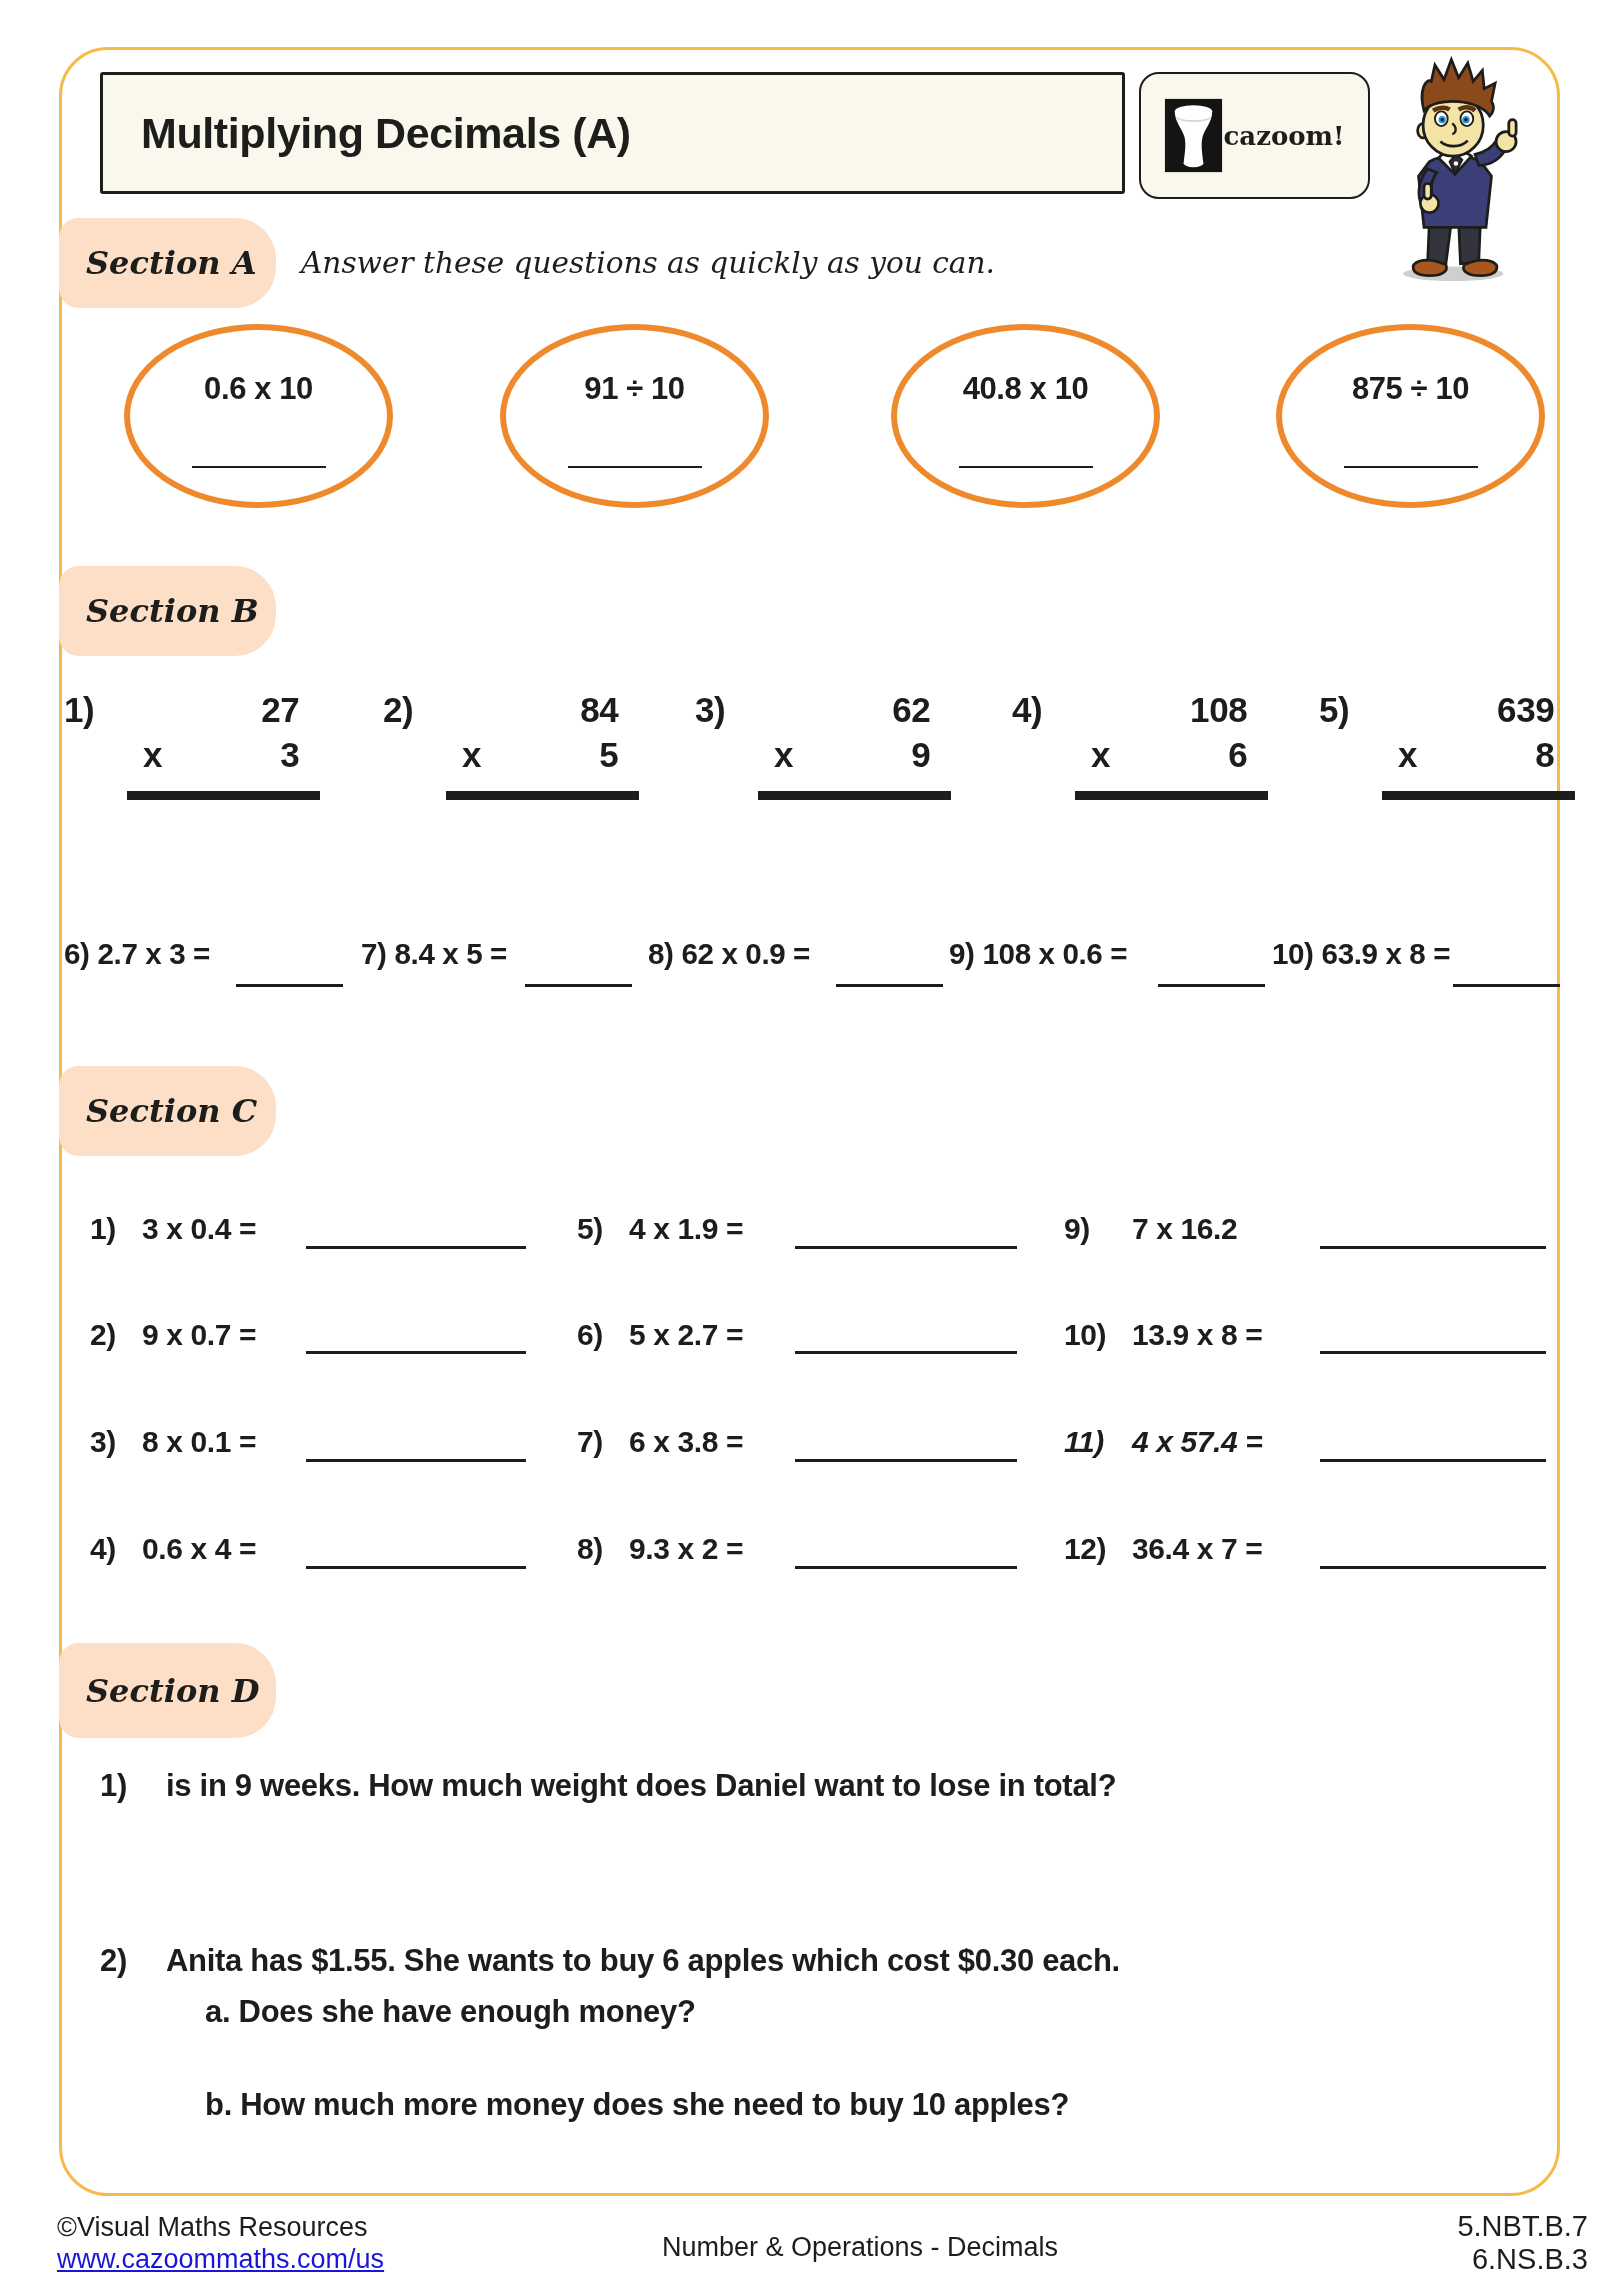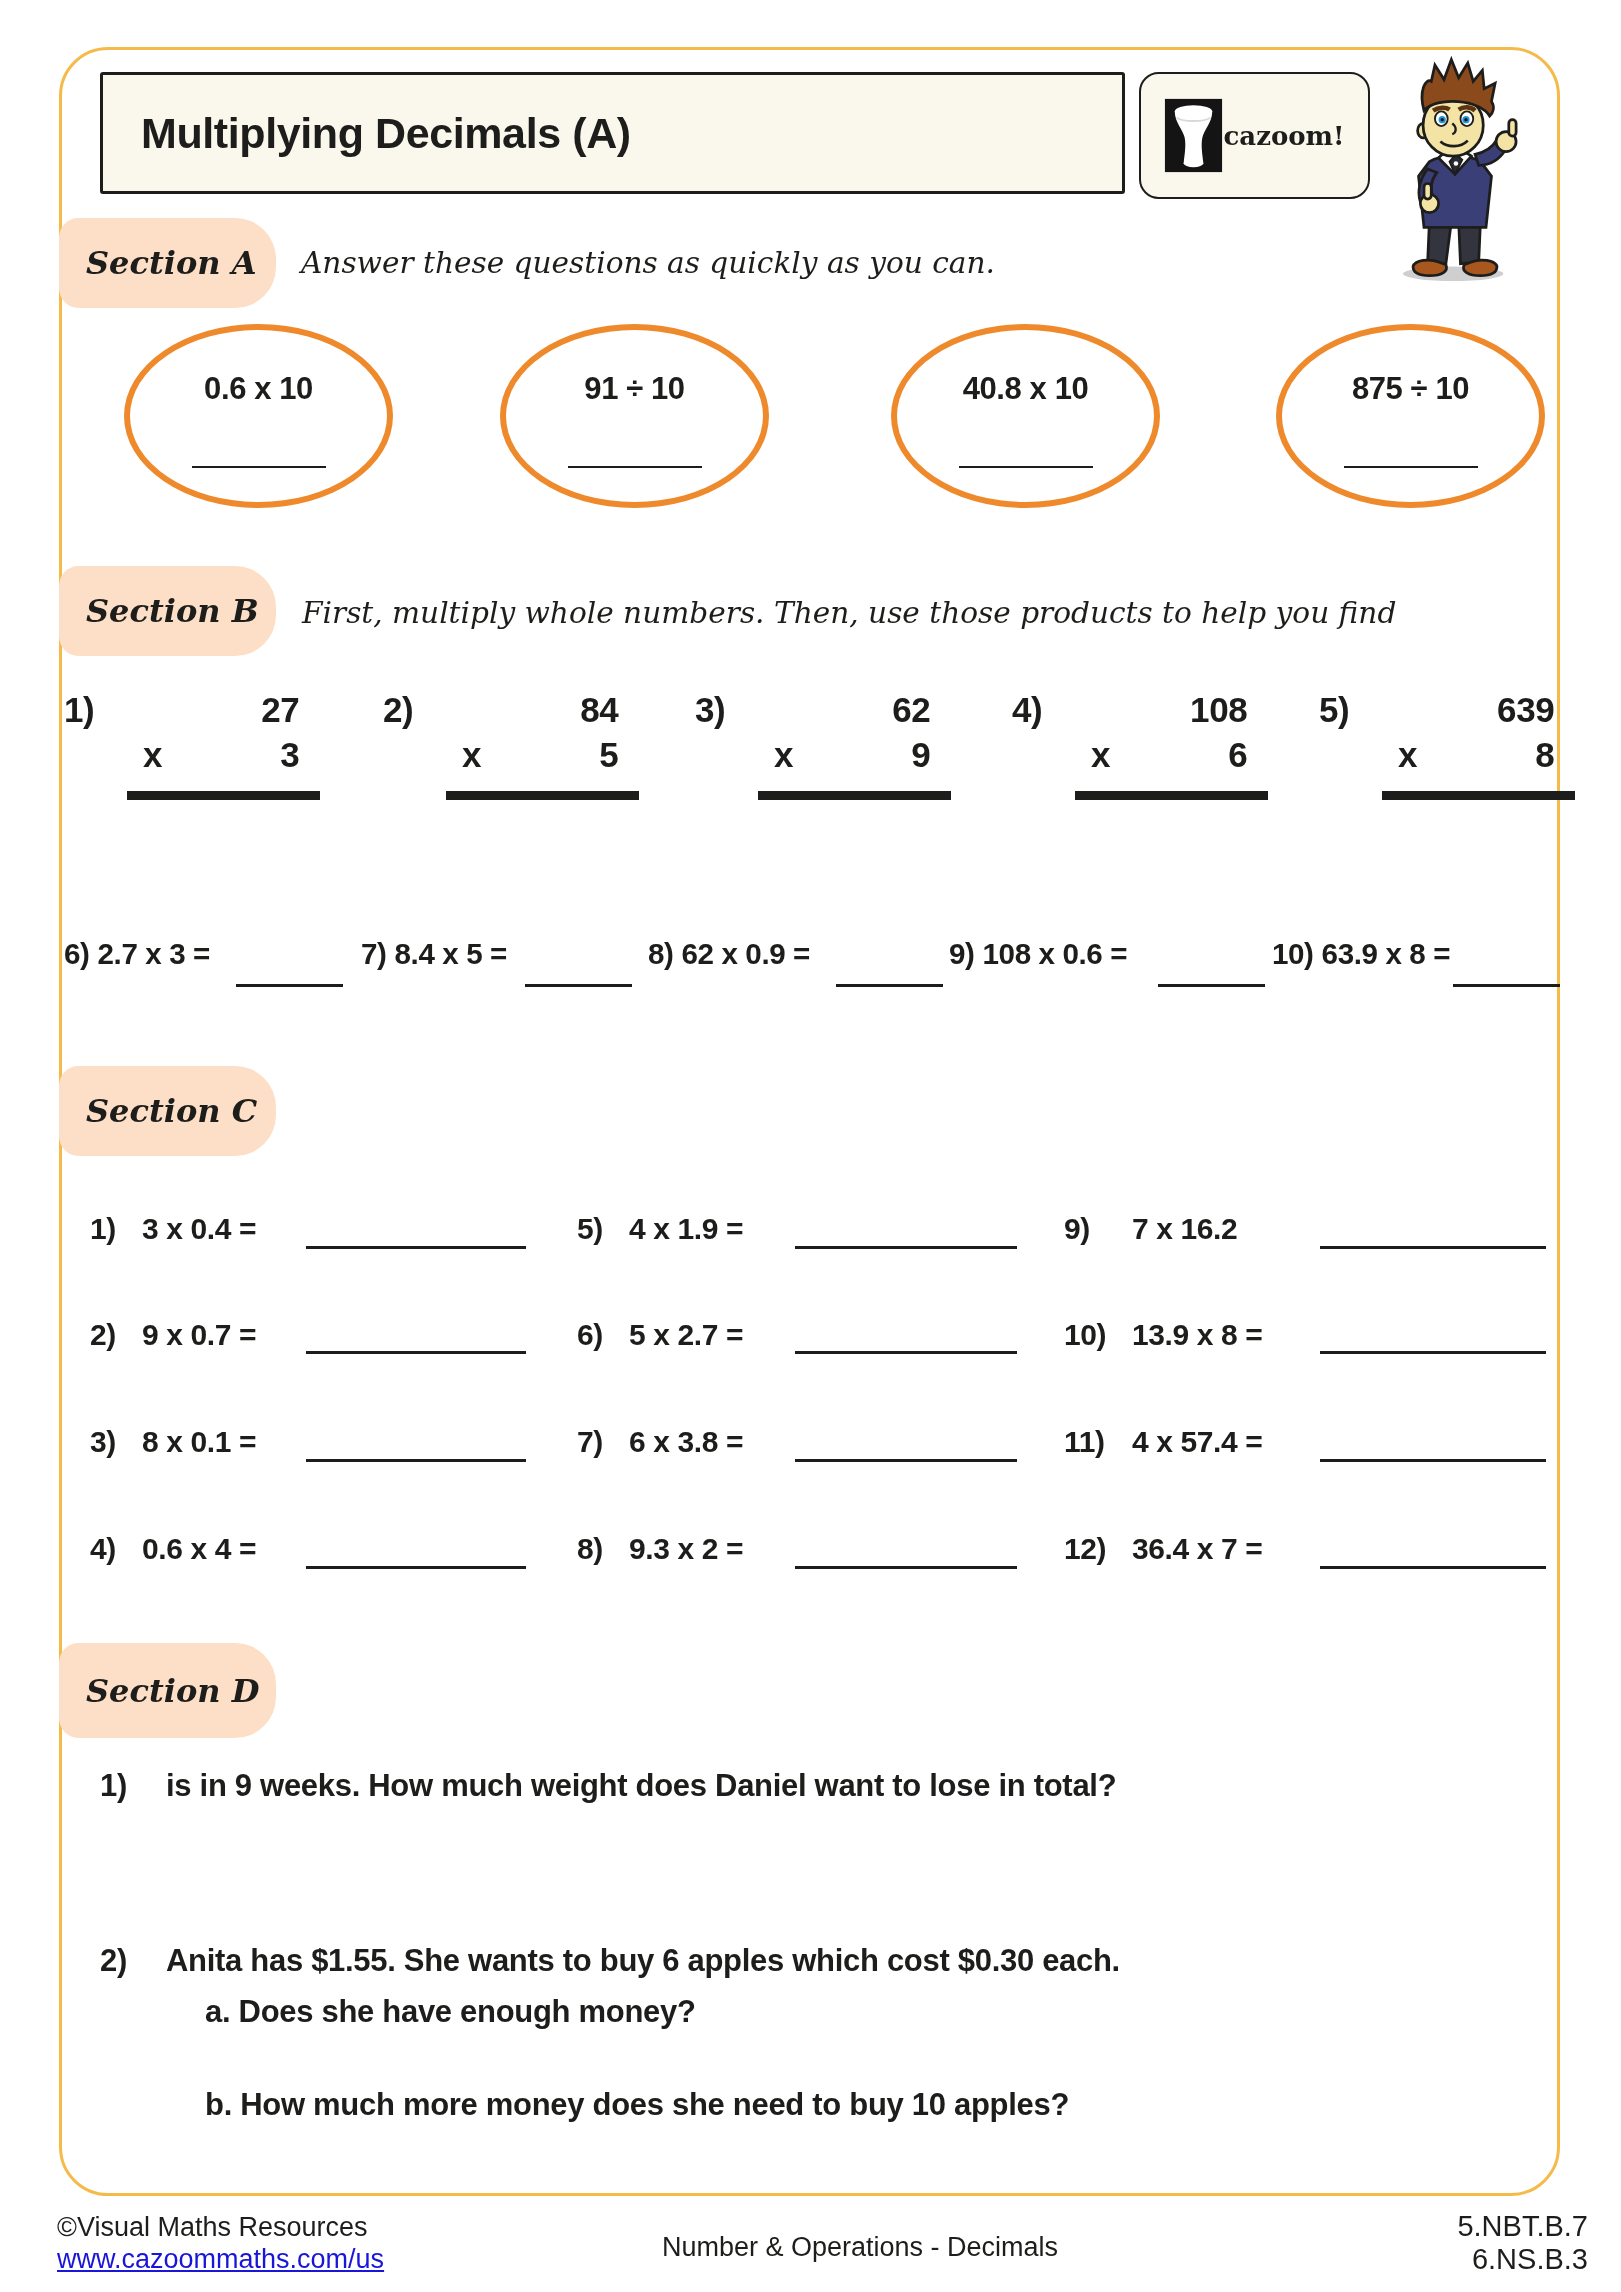--- a/index.html
+++ b/index.html
@@ -135,21 +135,20 @@
   </div>
   <div class="oval" style="left:1276px;">
     <div class="oval-expr">875 ÷ 10</div>
     <div class="oval-line"></div>
   </div>
 
   <div class="sec-label" style="top:566px;">
     <span>Section B</span>
   </div>
   <div class="instr instr-b">
-    <div>First, multiply whole numbers. Then, use those products to help you find</div>
   </div>
 
   <div class="vprob" style="left:64px;">
     <span class="vp-num">1)</span>
     <div class="vp-top">27</div>
     <div class="vp-row">
       <span>x</span>
       <span>3</span>
     </div>
     <div class="vp-bar"></div>
@@ -249,21 +248,21 @@
     <span>9.3 x 2 =</span>
   </div>
   <div class="cprob" style="left:1064px;top:1211px;">
     <span class="cnum cnum-w">9)</span>
     <span>7 x 16.2</span>
   </div>
   <div class="cprob" style="left:1064px;top:1317px;">
     <span class="cnum cnum-w">10)</span>
     <span>13.9 x 8 =</span>
   </div>
-  <div class="cprob" style="left:1064px;top:1424px;">
+  <div class="cprob" style="left:1064px;top:1424px;font-style:italic;">
     <span class="cnum cnum-w">11)</span>
     <span>4 x 57.4 =</span>
   </div>
   <div class="cprob" style="left:1064px;top:1531px;">
     <span class="cnum cnum-w">12)</span>
     <span>36.4 x 7 =</span>
   </div>
 
   <div class="cline" style="left:306px;top:1246px;width:220px;"></div>
   <div class="cline" style="left:306px;top:1351px;width:220px;"></div>

